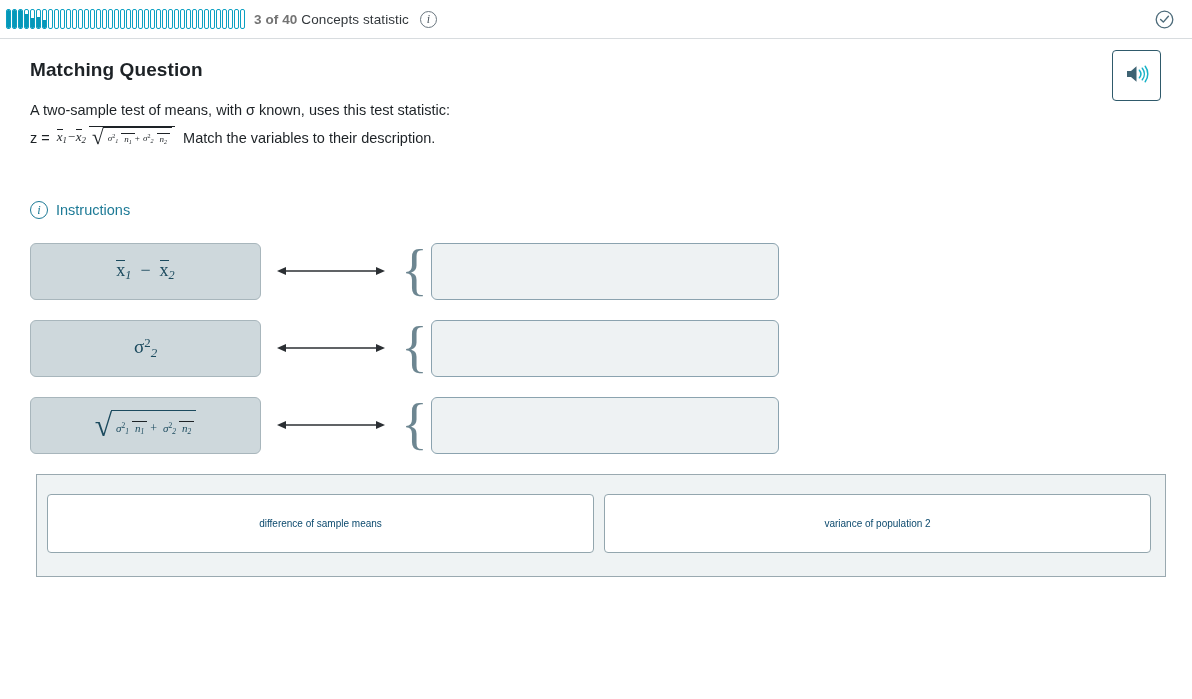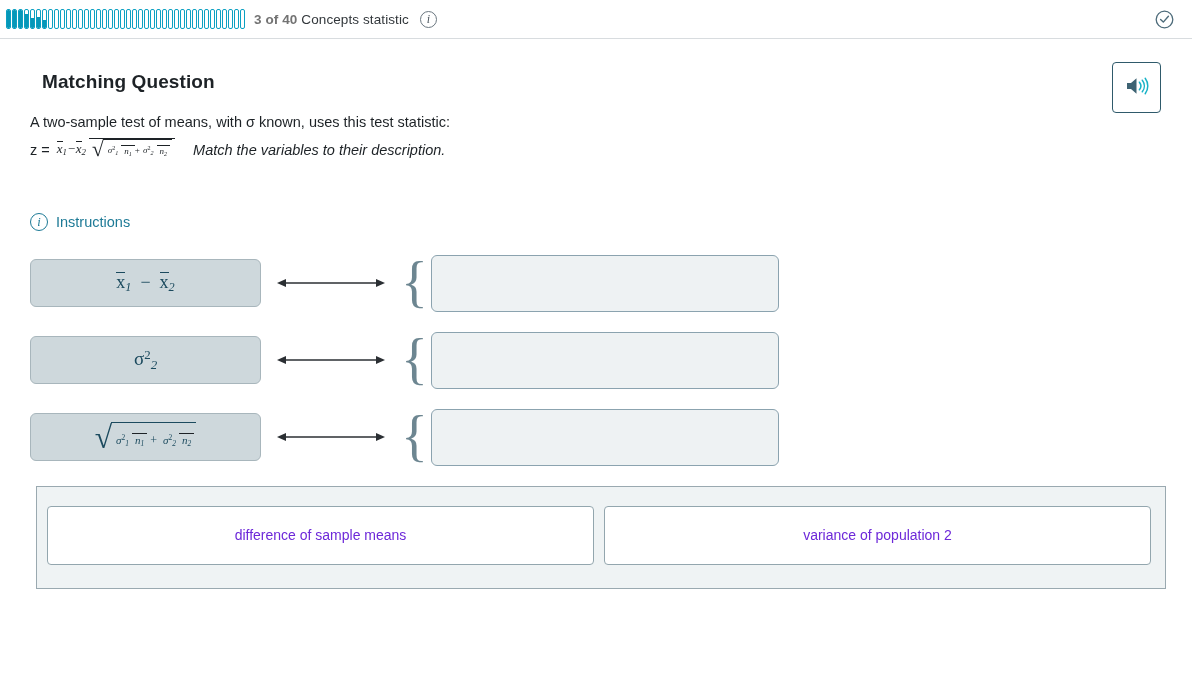--- a/index.html
+++ b/index.html
@@ -67,21 +67,21 @@
     position: absolute;
     right: 18px;
     top: 10px;
     width: 19px; height: 19px;
     cursor: pointer;
   }
 
   
   .content { position: relative; padding: 0 30px; }
   .page-title {
-    margin: 12px;
+    margin: 0;
     padding-top: 20px;
     font-size: 19px;
     font-weight: bold;
     color: #1d2226;
     letter-spacing: 0.1px;
   }
   .audio-btn {
     position: absolute;
     right: 31px;
     top: 11px;
@@ -115,21 +115,21 @@
   .mfrac {
     display: inline-flex;
     flex-direction: row;
     align-items: center;
     vertical-align: middle;
     font-family: "Liberation Serif", serif;
     font-style: italic;
   }
   .mfrac > .num { padding: 0 3px; }
   .mfrac > .den { padding: 0 3px; border-top: 1px solid #1d2226; }
-  .matchtext { margin-left: 18px; font-style: italic; }
+  .matchtext { margin-left: 8px; }
 
   .sqrt-wrap { display: inline-flex; align-items: stretch; }
   .sqrt-sym {
     font-family: "Liberation Serif", serif;
     display: inline-flex;
     align-items: center;
     font-size: 1.65em;
     line-height: 1;
     margin-right: -1px;
   }
@@ -164,21 +164,21 @@
 
   
   .match-rows { margin-top: 24px; }
   .match-row {
     display: flex;
     align-items: center;
     margin-bottom: 20px;
   }
   .term-box {
     width: 231px;
-    height: 48px;
+    height: 57px;
     background: #ced8dc;
     border: 1px solid #a8b6bc;
     border-radius: 6px;
     display: flex;
     align-items: center;
     justify-content: center;
     color: #1b4a5e;
     font-family: "Liberation Serif", serif;
     font-size: 17px;
     cursor: grab;
@@ -220,22 +220,22 @@
   .bank-row { display: flex; width: 100%; }
   .answer-card {
     height: 59px;
     margin: 7px 0 7px 10px;
     background: #ffffff;
     border: 1px solid #93a6ae;
     border-radius: 4px;
     display: flex;
     align-items: center;
     justify-content: center;
-    color: #6d28d9;
-    font-size: 14px;
+    color: #0c4a6e;
+    font-size: 10px;
     cursor: grab;
   }
   .card-wide { width: 547px; }
   .card-left-text { justify-content: flex-start; padding-left: 58px; }
 </style>
 </head>
 <body>
 
 <div class="topbar">
   <div class="progress-segments" id="progress-segments">

